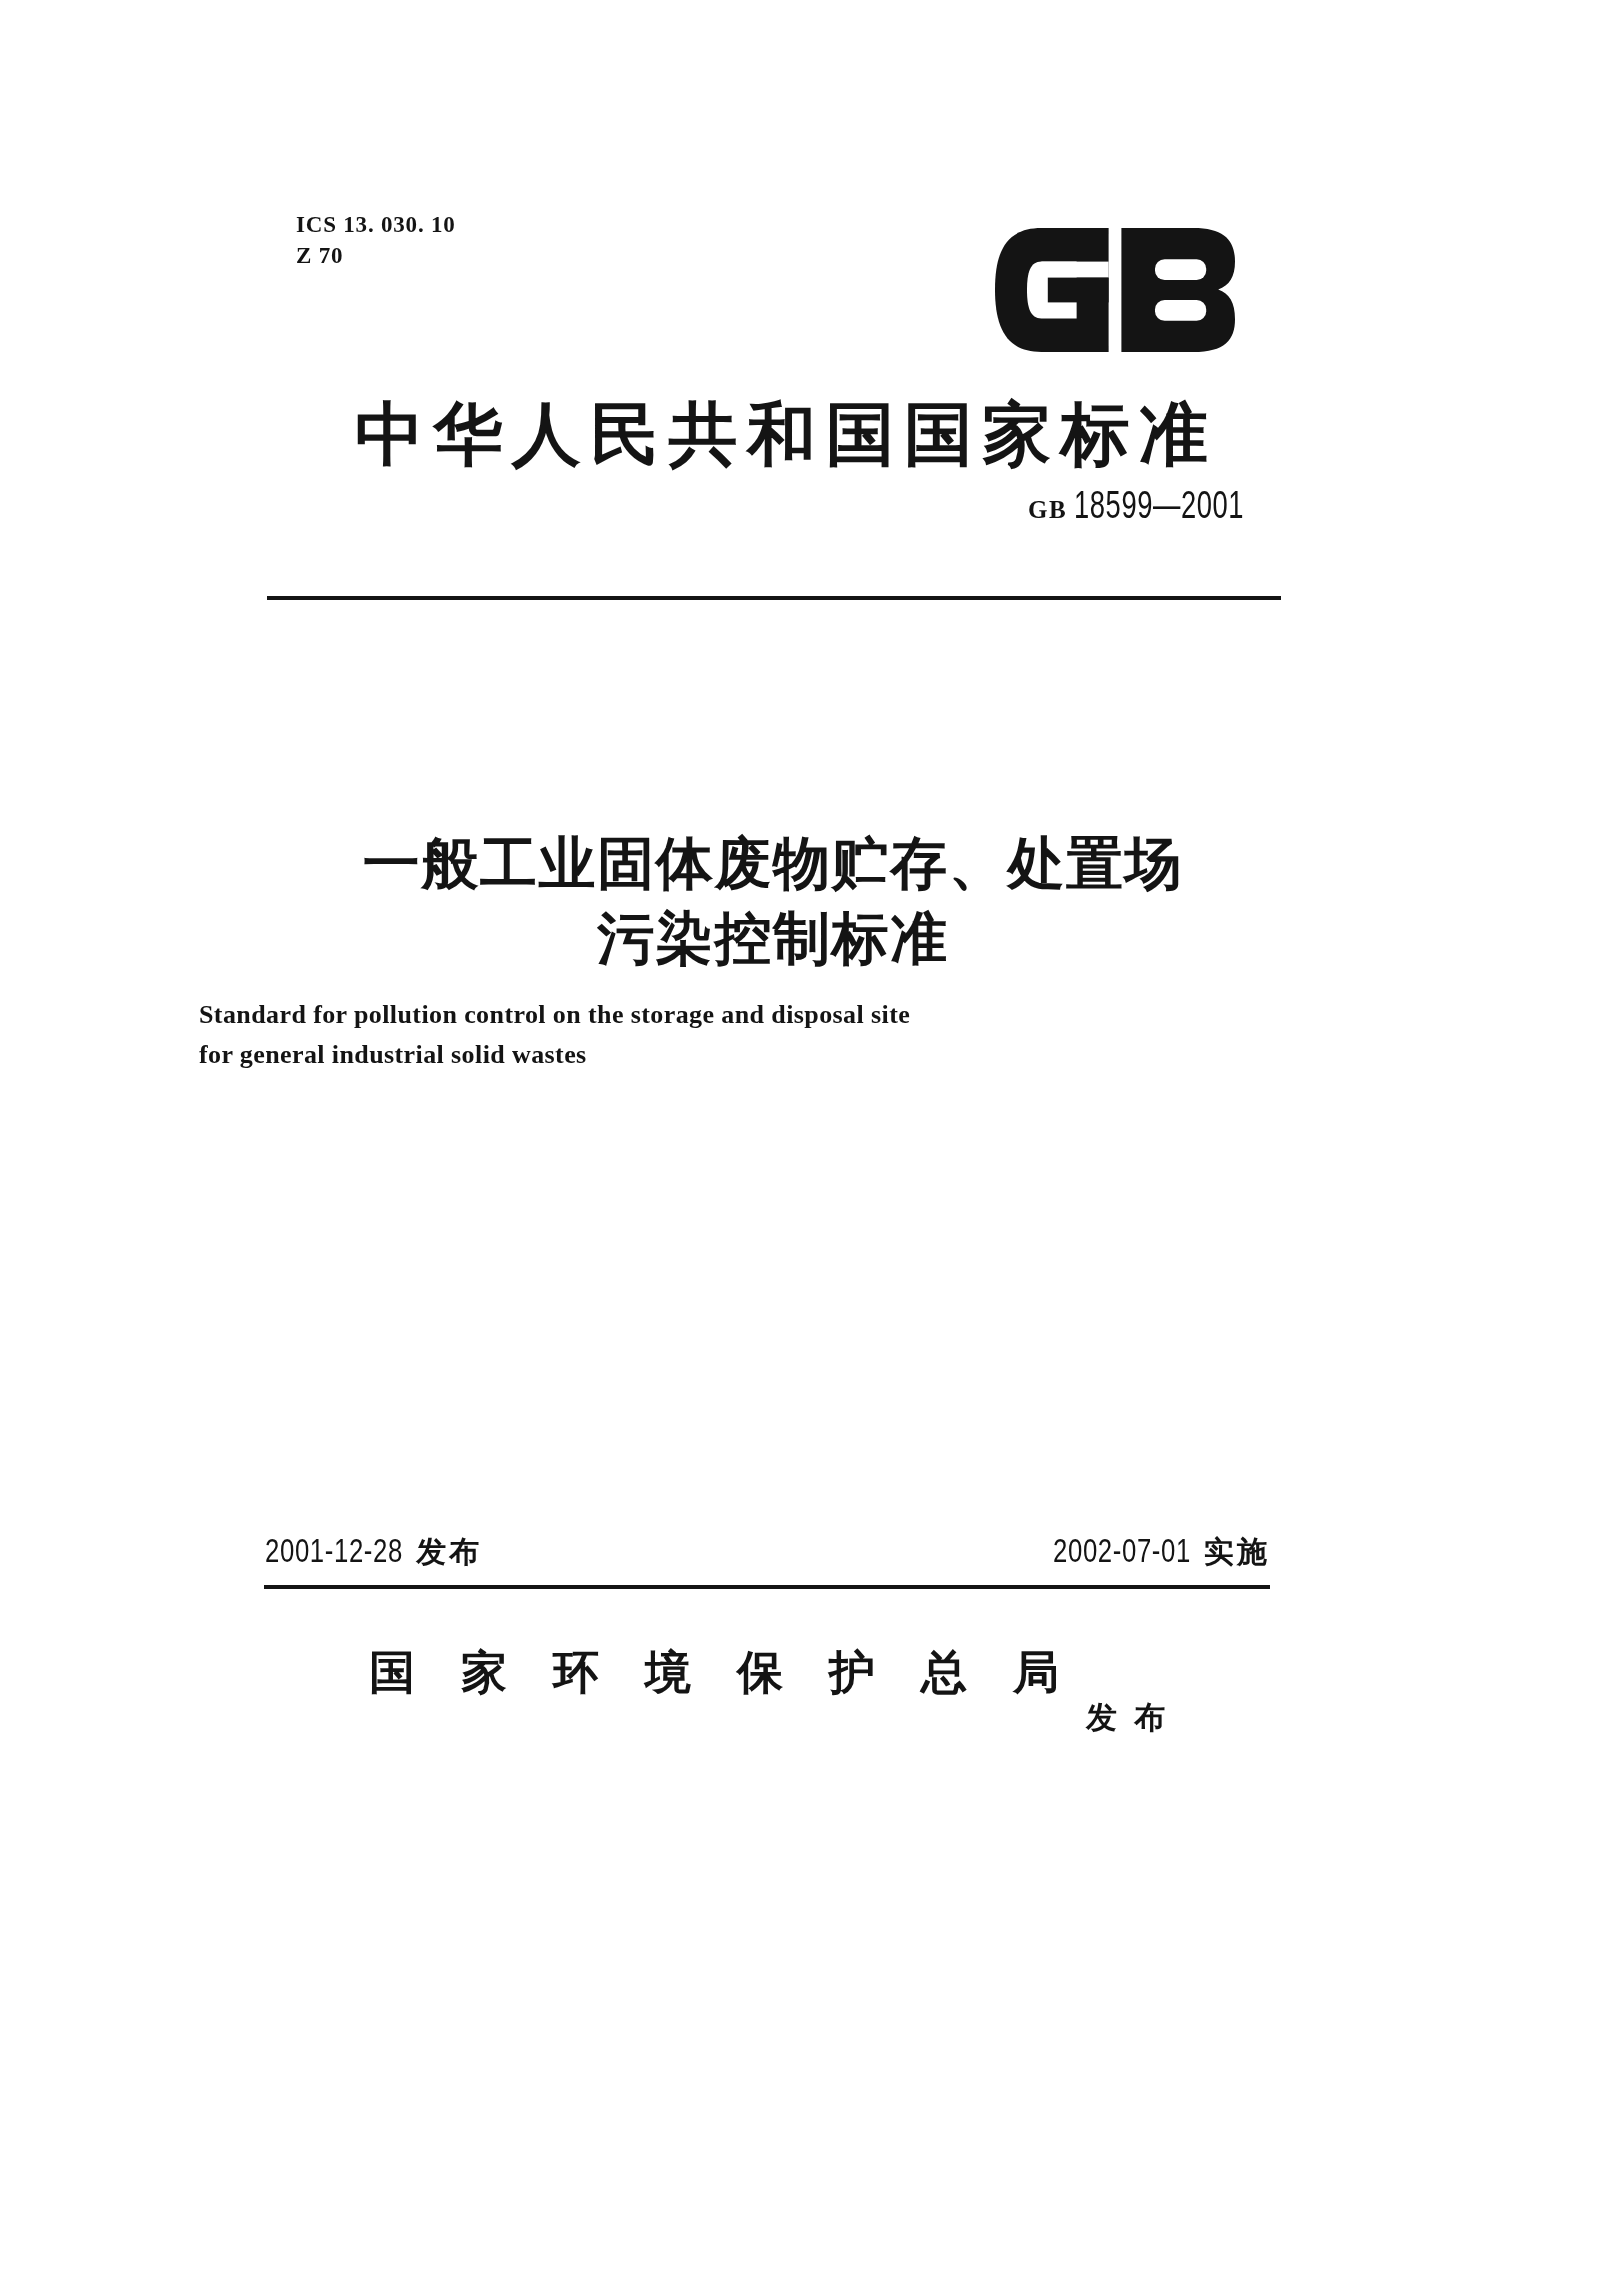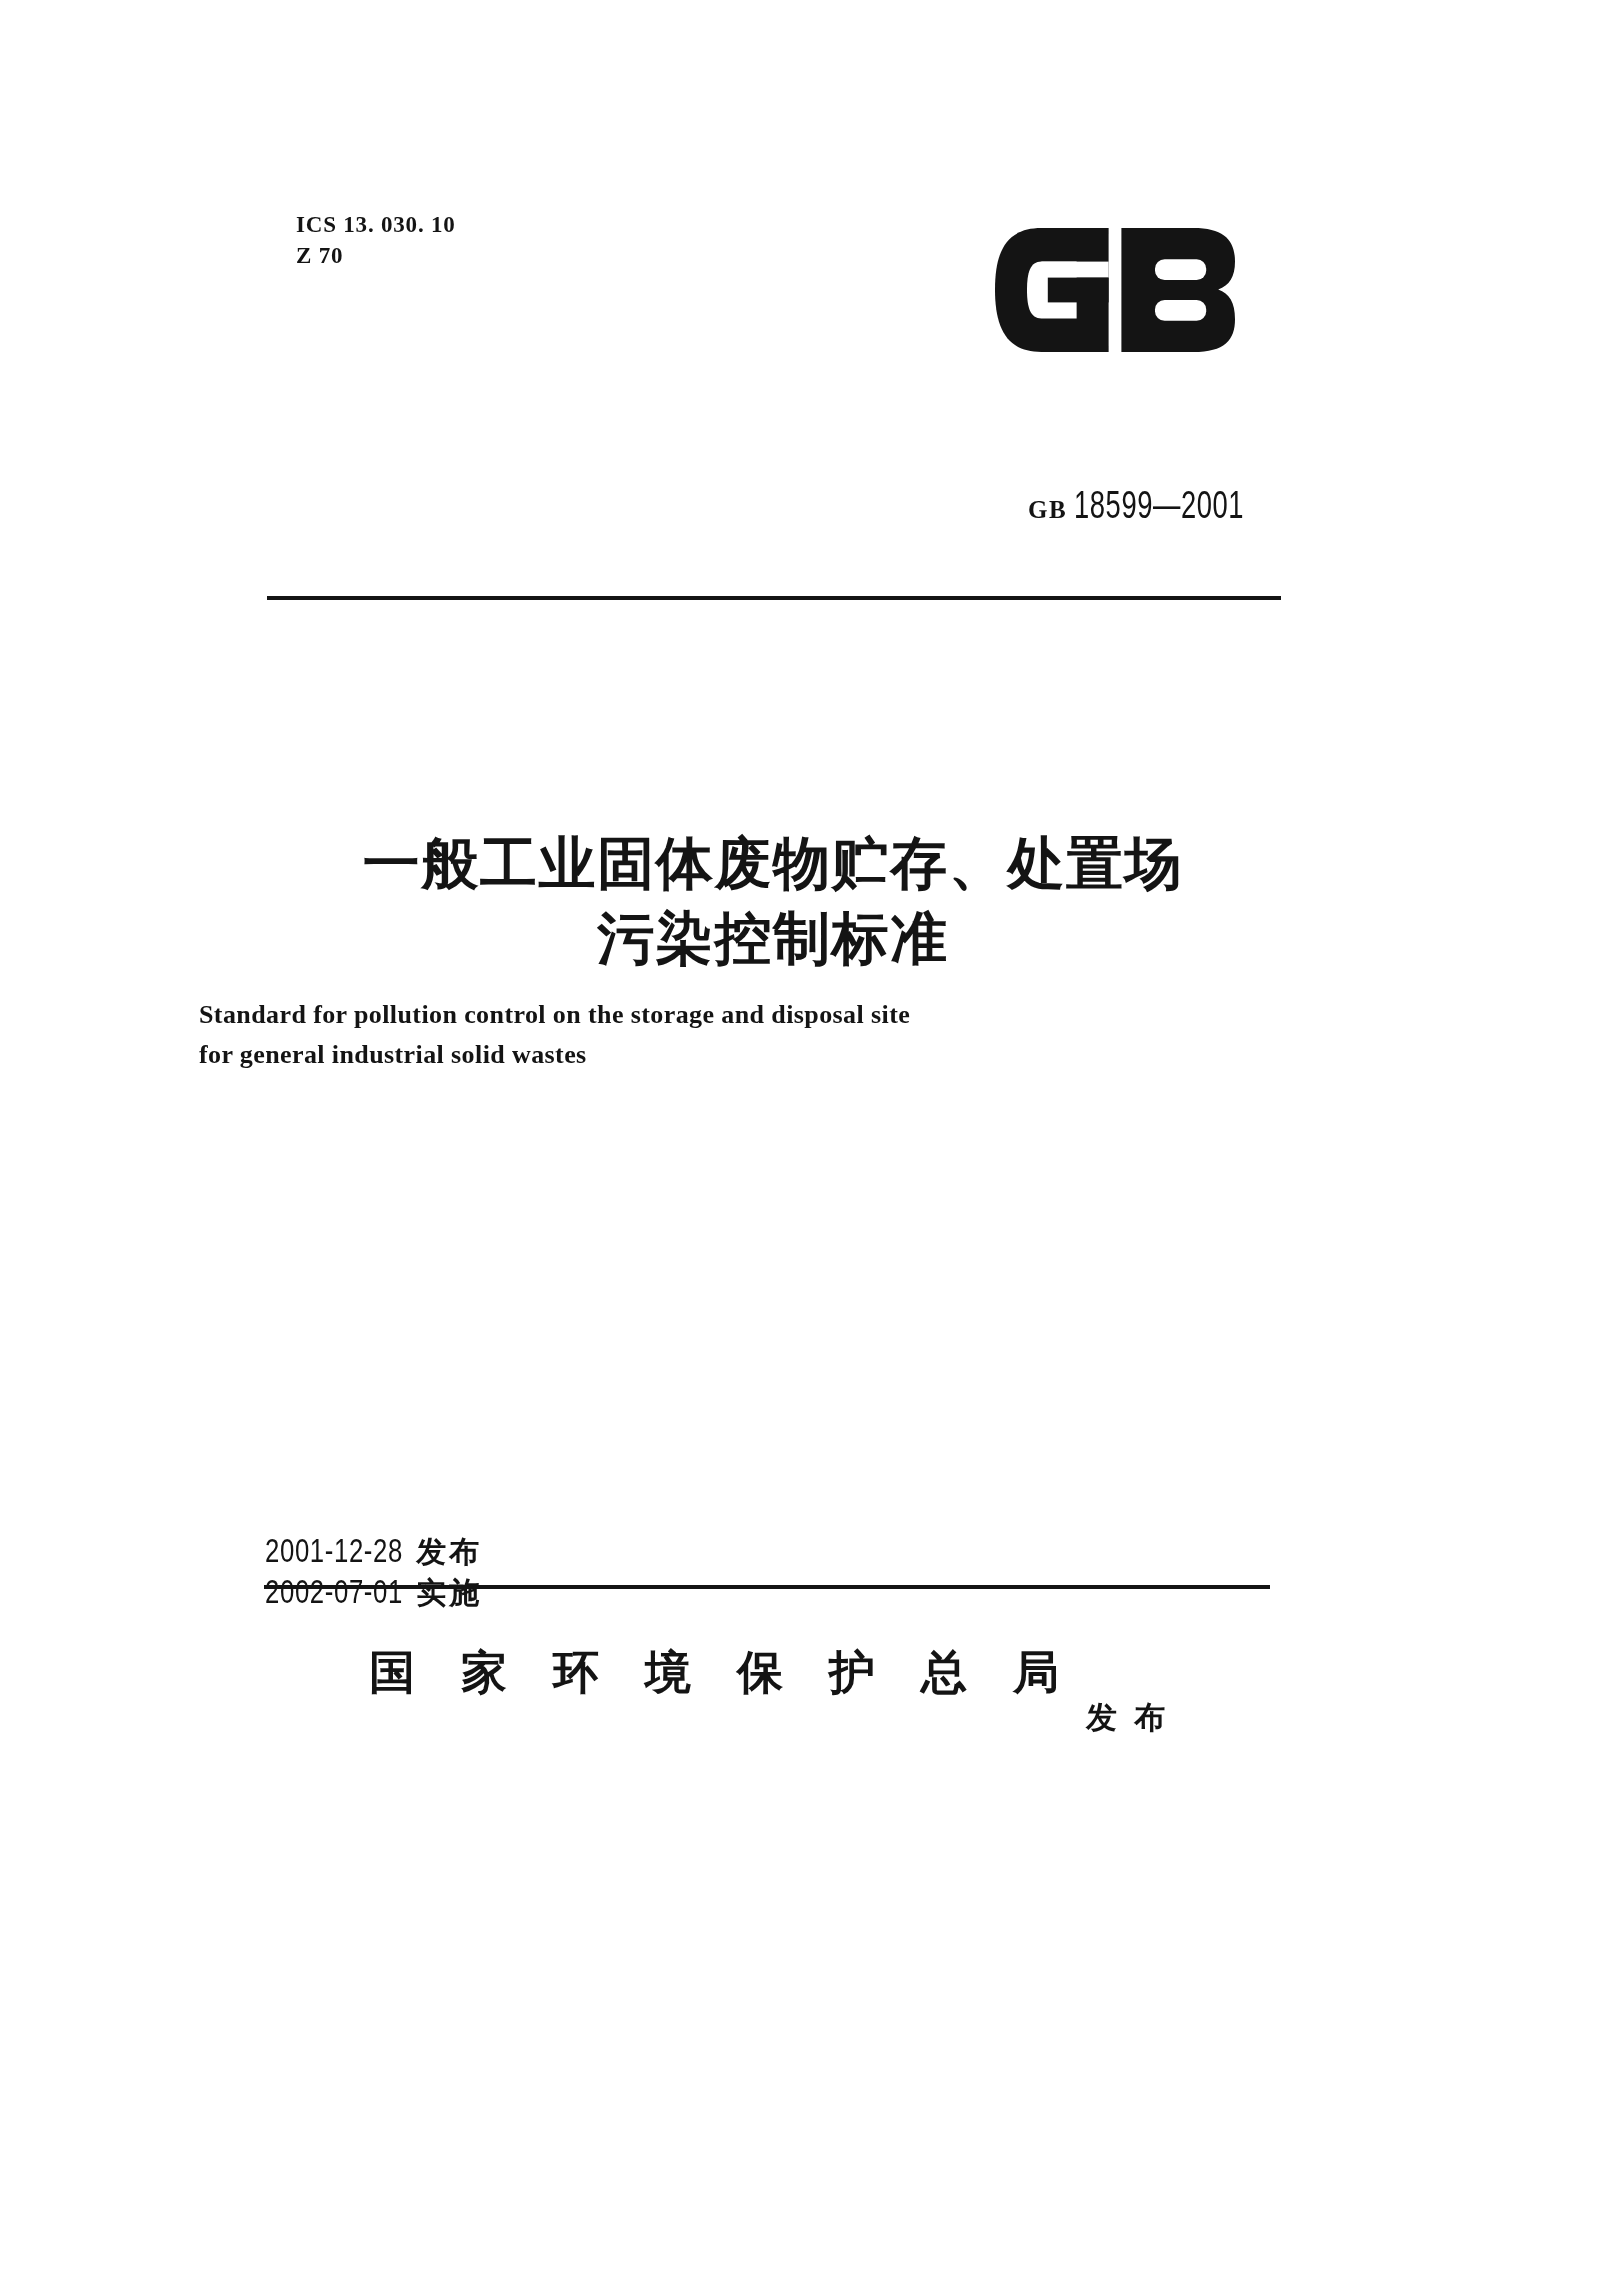--- a/index.html
+++ b/index.html
@@ -72,21 +72,20 @@
     font-size: 26px; font-weight: bold;
     line-height: 40px; letter-spacing: 0.4px;
     white-space: nowrap;
   }
 
   
   .dates-row {
     left: 265px; top: 1532px; width: 1005px;
     display: flex; justify-content: space-between; align-items: baseline;
     white-space: nowrap;
-    flex-direction: column;
   }
   .date-num {
     font-family: "Liberation Sans", "DejaVu Sans", sans-serif;
     font-size: 33px; font-weight: 500; letter-spacing: 0.8px;
     display: inline-block; transform: scaleX(0.78); transform-origin: 0 100%;
     margin-right: -35px;
   }
   .date-label {
     font-family: "Liberation Sans", "DejaVu Sans", sans-serif;
     font-size: 30px; font-weight: bold; letter-spacing: 3.1px;
@@ -132,20 +131,21 @@
 
       <rect fill="#141414" x="66" y="62" width="76" height="31"></rect>
 
       <path fill="#141414" d="M158,0 H248 C287,0 300,16 300,42 C300,61 293,72 279,77 C293,82 300,93 300,114 C300,140 287,155 248,155 H158 Z"></path>
 
       <rect fill="#ffffff" x="200" y="39" width="64" height="26" rx="12"></rect>
       <rect fill="#ffffff" x="200" y="90" width="64" height="26" rx="12"></rect>
     </svg>
   </div>
 
+  <div class="abs header-title">中华人民共和国国家标准</div>
 
   <div class="abs std-no">
     <span class="prefix">GB</span><span class="number">18599—2001</span>
   </div>
 
   <div class="abs rule rule-top"></div>
 
   <div class="abs main-title">
     <div>一般工业固体废物贮存、处置场</div>
     <div>污染控制标准</div>

